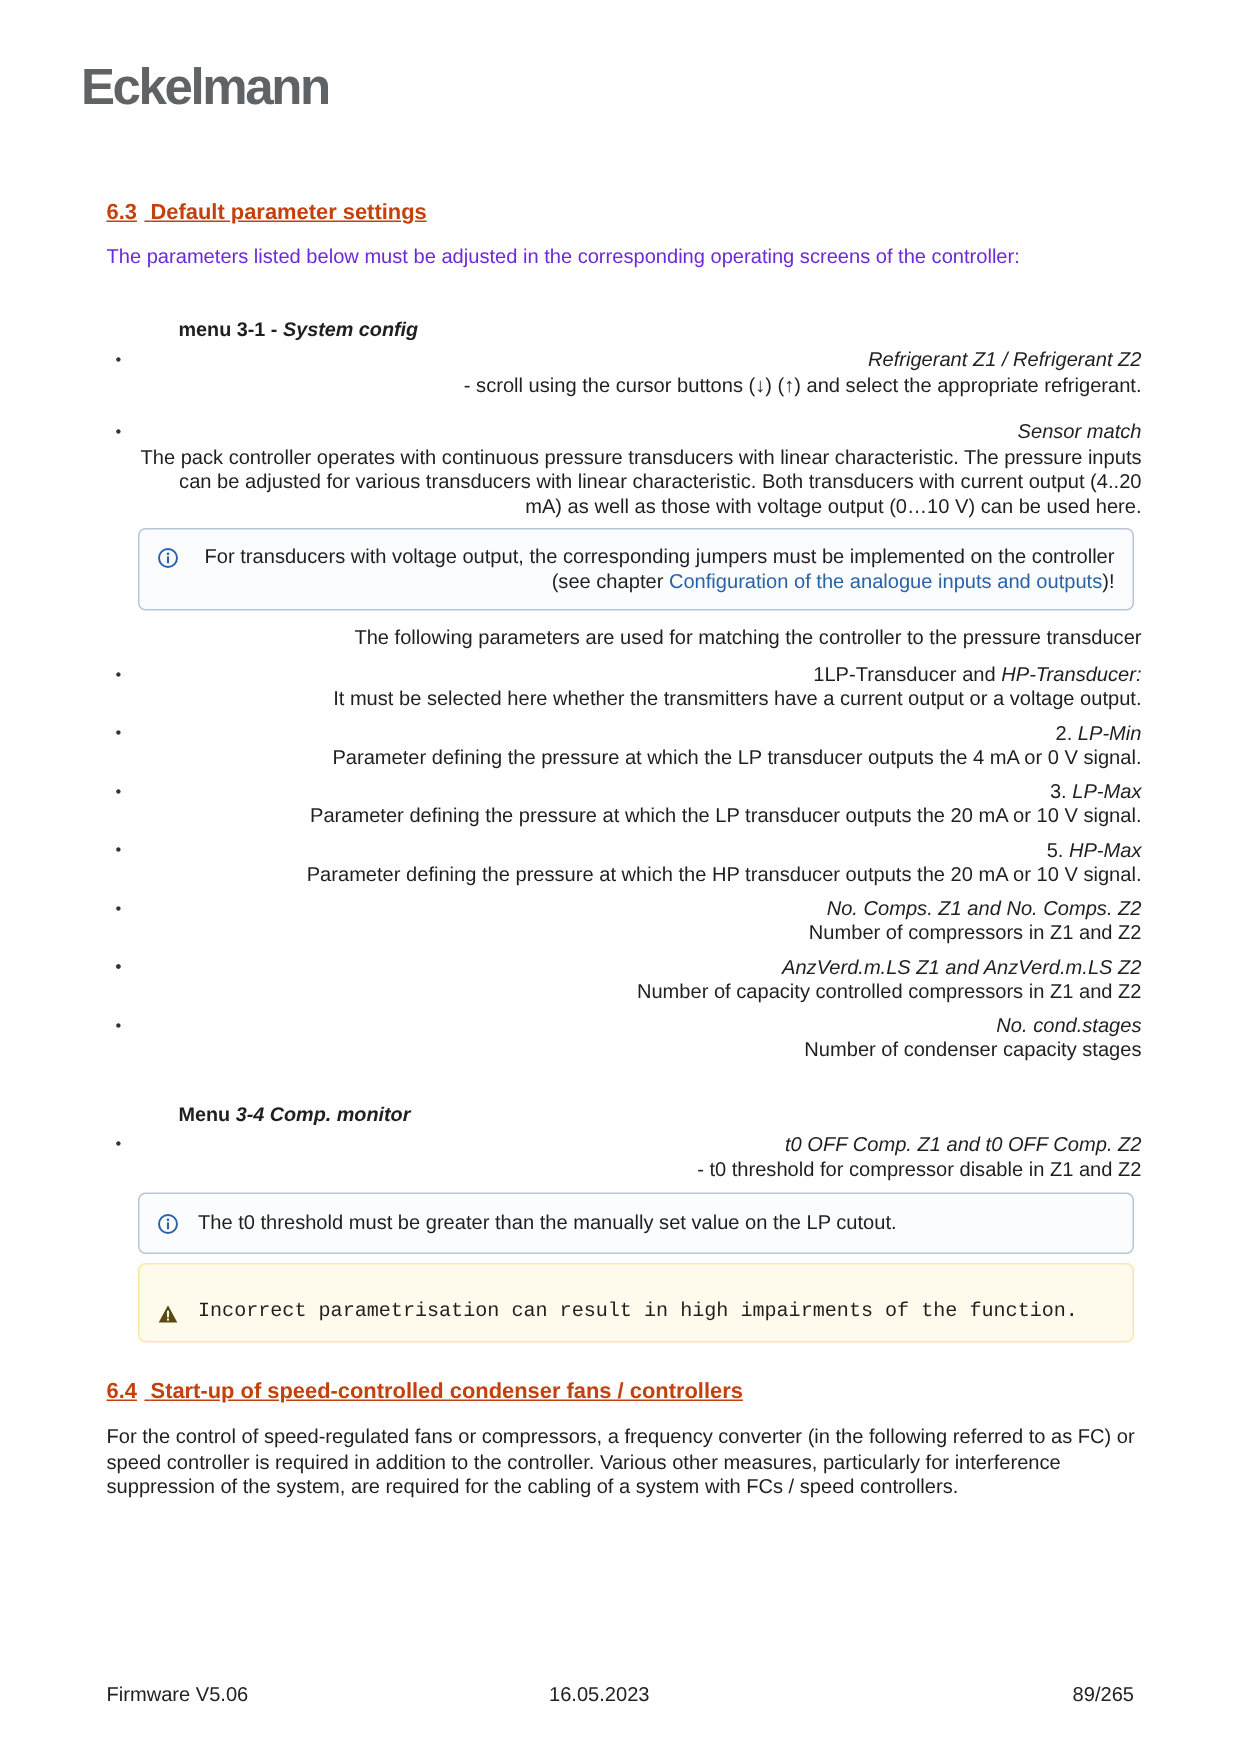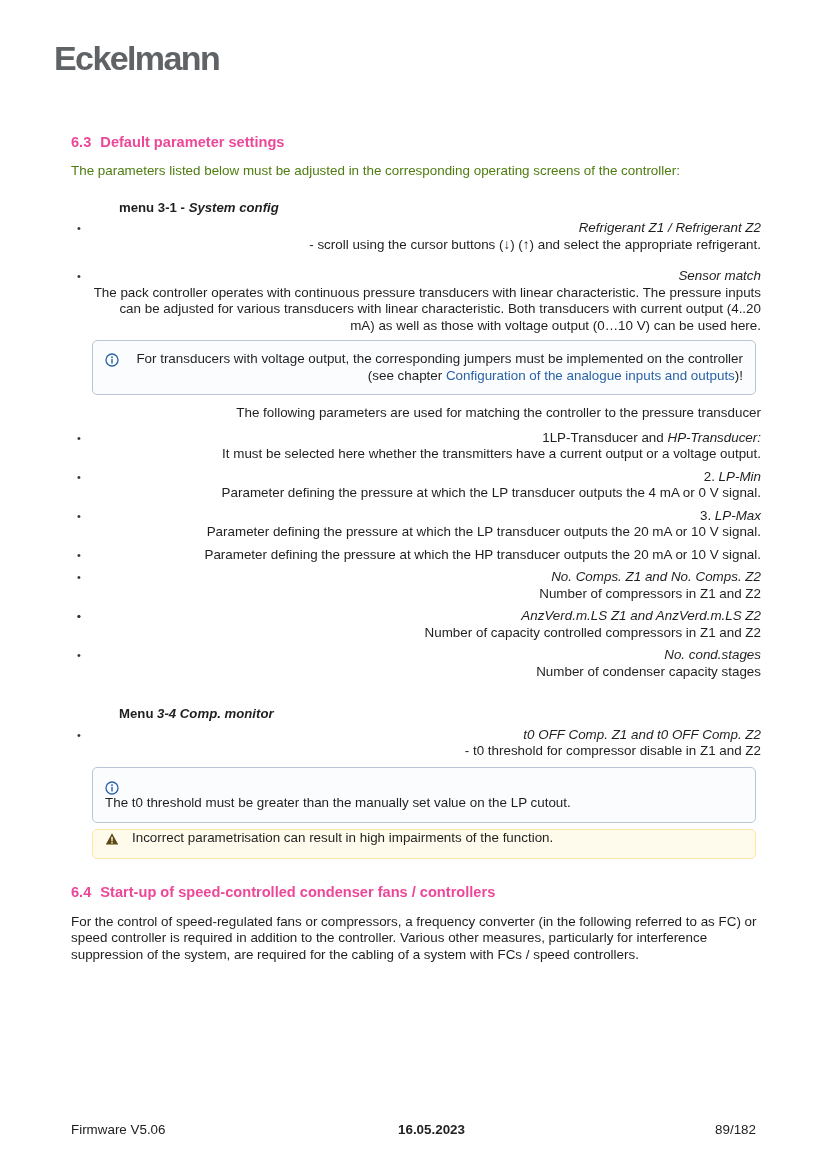--- a/index.html
+++ b/index.html
@@ -13,25 +13,25 @@
       overflow: hidden;
     }
     .logo {
       position: absolute; left: 54px; top: 38px;
       font-family: "Liberation Sans", sans-serif;
       font-weight: bold; font-size: 34px; letter-spacing: -1.6px;
       color: #5f6366; line-height: 40px;
     }
     .content { position: absolute; left: 71px; top: 133px; width: 690px; }
     h2 {
-      font-size: 14.6px; font-weight: bold; color: #ec4899;
-      line-height: 18px; margin-bottom: 12px;
+      font-size: 14.6px; font-weight: bold; color: #c2410c;
+      line-height: 18px; margin-bottom: 12px; text-decoration: underline;
     }
     h2 .num { margin-right: 5px; }
-    .intro { color: #4d7c0f; margin-bottom: 20px; }
+    .intro { color: #6d28d9; margin-bottom: 32px; }
     .menu-head { font-weight: bold; font-size: 13.2px; margin-bottom: 4px; margin-left: 48px; }
     .menu-head i { font-style: italic; }
     ul.params { list-style: none; padding-left: 21px; }
     ul.params li { position: relative; margin-bottom: 6px; text-align: right; }
     ul.params li::before {
       content: "\2022"; position: absolute; left: -15px; top: 0;
       color: #333; font-size: 11px;
     }
     ul.params li .title i, .title.ital { font-style: italic; }
     .gap-after { margin-bottom: 15px !important; }
@@ -46,21 +46,21 @@
     .link { color: #2a62a8; }
     .sub-intro { margin: 4px 0 8px 0; }
     .menu2 { margin-top: 26px; }
     .sec2 { margin-top: 24px; }
     .sec2 h2 { margin-bottom: 13px; }
     .footer {
       position: absolute; top: 1122px; left: 71px; width: 685px;
       font-size: 13.4px; color: #222;
     }
     .footer .l { position: absolute; left: 0; }
-    .footer .c { position: absolute; left: 327px; font-weight: bold; }
+    .footer .c { position: absolute; left: 295px; }
     .footer .r { position: absolute; right: 0; }
   </style>
 </head>
 <body>
 
 <div class="logo">Eckelmann</div>
 
 <div class="content">
 
   <h2>
@@ -100,20 +100,21 @@
     </li>
     <li>
       <div class="title"><span>2. </span><i>LP-Min</i></div>
       <div>Parameter defining the pressure at which the LP transducer outputs the 4 mA or 0 V signal.</div>
     </li>
     <li>
       <div class="title"><span>3. </span><i>LP-Max</i></div>
       <div>Parameter defining the pressure at which the LP transducer outputs the 20 mA or 10 V signal.</div>
     </li>
     <li>
+      <div class="title"><span>5. </span><i>HP-Max</i></div>
       <div>Parameter defining the pressure at which the HP transducer outputs the 20 mA or 10 V signal.</div>
     </li>
     <li>
       <div class="title"><span></span><i>No. Comps. Z1 and No. Comps. Z2</i></div>
       <div>Number of compressors in Z1 and Z2</div>
     </li>
     <li>
     </li>
     <li>
       <div class="title"><span></span><i>AnzVerd.m.LS Z1 and AnzVerd.m.LS Z2</i></div>
@@ -126,29 +127,29 @@
   </ul>
 
   <div class="menu-head menu2">
     <span>Menu </span><i>3-4 Comp. monitor</i>
   </div>
 
   <ul class="params">
     <li>
       <div class="title ital">t0 OFF Comp. Z1 and t0 OFF Comp. Z2</div>
       <div>- t0 threshold for compressor disable in Z1 and Z2</div>
-      <div class="callout info" style="margin-top:7px; margin-bottom:6px; padding-top:11px; padding-bottom:11px;flex-direction:column;">
+      <div class="callout info" style="margin-top:7px; margin-bottom:6px; padding-top:11px; padding-bottom:11px;">
         <svg class="icon" viewBox="0 0 14 14">
           <circle cx="7" cy="7" r="6" fill="none" stroke="#2a62a8" stroke-width="1.3"></circle>
           <circle cx="7" cy="4.2" r="0.9" fill="#2a62a8"></circle>
           <rect x="6.3" y="5.9" width="1.4" height="4.6" fill="#2a62a8"></rect>
         </svg>
         <div>The t0 threshold must be greater than the manually set value on the LP cutout.</div>
       </div>
-      <div class="callout warn" style="padding-top:0; padding-bottom:11px;">
+      <div class="callout warn" style="padding-top:24px; padding-bottom:11px;font-family:Liberation Mono, monospace;">
         <svg class="icon" viewBox="0 0 14 14">
           <path d="M7 1.2 L13.2 12.6 L0.8 12.6 Z" fill="#5a4a12"></path>
           <rect x="6.3" y="4.8" width="1.4" height="4.4" fill="#fffbec"></rect>
           <rect x="6.3" y="10" width="1.4" height="1.4" fill="#fffbec"></rect>
         </svg>
         <div>Incorrect parametrisation can result in high impairments of the function.</div>
       </div>
     </li>
   </ul>
 
@@ -157,14 +158,14 @@
       <span class="num">6.4</span>
       <span>Start-up of speed-controlled condenser fans / controllers</span>
     </h2>
     <p>For the control of speed-regulated fans or compressors, a frequency converter (in the following referred to as FC) or speed controller is required in addition to the controller. Various other measures, particularly for interference suppression of the system, are required for the cabling of a system with FCs / speed controllers.</p>
   </div>
 </div>
 
 <div class="footer">
   <span class="l">Firmware V5.06</span>
   <span class="c">16.05.2023</span>
-  <span class="r">89/182</span>
+  <span class="r">89/265</span>
 </div>
 
 </body></html>

